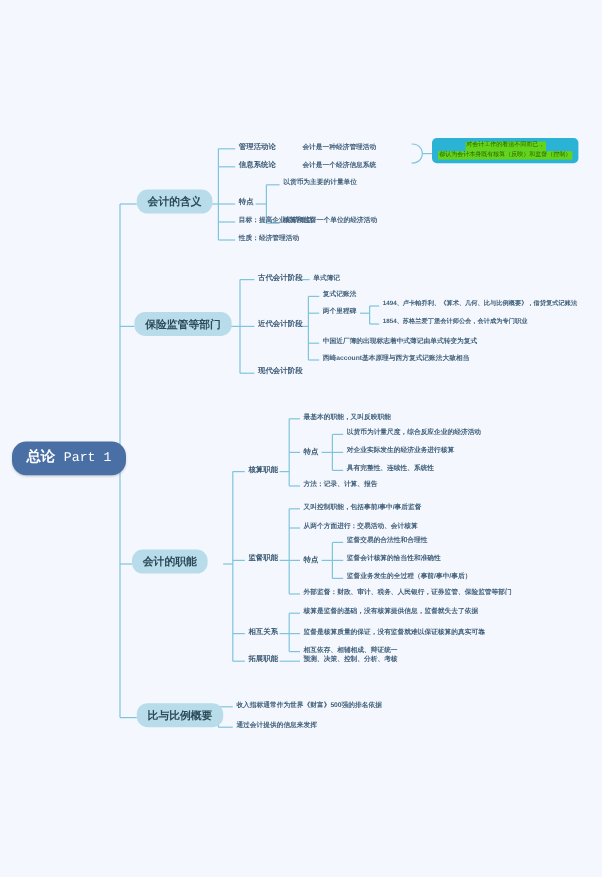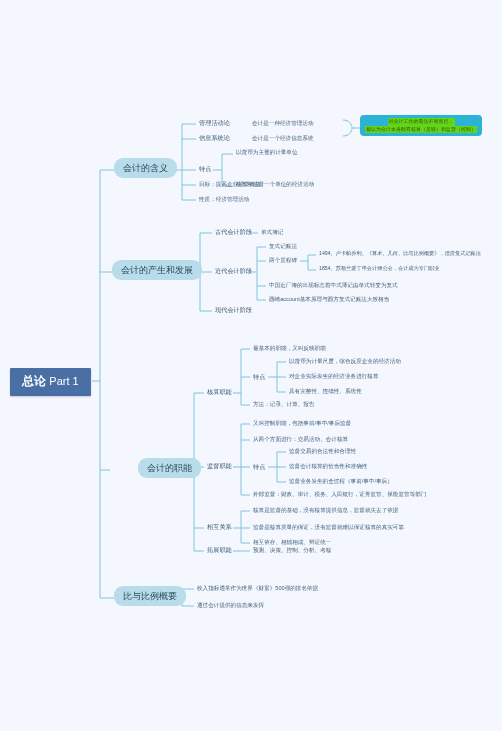--- a/index.html
+++ b/index.html
@@ -17,30 +17,32 @@
   svg.links {
     position: absolute; left: 0; top: 0;
     width: 502px; height: 731px;
     pointer-events: none;
   }
   .node {
     position: absolute;
     box-sizing: border-box;
     white-space: nowrap;
     line-height: 1.15;
+    font-weight: bold;
   }
   
   .root {
     background: #4a6fa5;
     color: #ffffff;
-    border-radius: 1px;
+    border-radius: 12px;
     padding: 7px 12px;
     font-size: 12px;
     font-weight: bold;
     box-shadow: 0 1px 2px rgba(0,0,0,0.18);
+    font-family: Liberation Mono, monospace;
   }
   .root .part { font-weight: normal; font-size: 11px; }
   
   .lvl1 {
     background: #b8dcea;
     color: #2c4a58;
     border-radius: 9px;
     padding: 5px 9px;
     font-size: 9px;
   }
@@ -198,37 +200,37 @@
   <div class="node lvl3" style="left:234px; top:180px;">核算和监督一个单位的经济活动</div>
 
   <div class="node lvl3" style="left:197px; top:180px;">目标：提高企业经济效益</div>
   <div class="node lvl3" style="left:197px; top:195px;">性质：经济管理活动</div>
 
   <div class="note" style="position:absolute; left:360px; top:115px; width:112px;">
     <span>对会计工作的看法不同而已，</span><br>
     <span>都认为会计本身既有核算（反映）和监督（控制）</span>
   </div>
 
-  <div class="node lvl1" style="left:112px; top:260px;">会计的产生和发展</div>
+  <div class="node lvl1" style="left:112px; top:260px;">保险监管等部门</div>
 
   <div class="node lvl2" style="left:213px; top:227px;">古代会计阶段</div>
   <div class="node lvl3" style="left:259px; top:228px;">单式簿记</div>
 
   <div class="node lvl2" style="left:213px; top:266px;">近代会计阶段</div>
   <div class="node lvl3" style="left:267px; top:242px;">复式记账法</div>
   <div class="node lvl3" style="left:267px; top:256px;">两个里程碑</div>
   <div class="node lvl3" style="left:267px; top:281px;">中国近厂簿的出现标志着中式薄记由单式转变为复式</div>
   <div class="node lvl3" style="left:267px; top:295px;">西崎account基本原理与西方复式记账法大致相当</div>
 
   <div class="node lvl4" style="left:317px; top:250px;">1494、卢卡帕乔利、《算术、几何、比与比例概要》，借贷复式记账法</div>
   <div class="node lvl4" style="left:317px; top:265px;">1854、苏格兰爱丁堡会计师公会，会计成为专门职业</div>
 
   <div class="node lvl2" style="left:213px; top:305px;">现代会计阶段</div>
 
-  <div class="node lvl1" style="left:110px; top:458px;margin-left:28px;">会计的职能</div>
+  <div class="node lvl1" style="left:110px; top:458px;">会计的职能</div>
 
   <div class="node lvl2" style="left:205px; top:387px;">核算职能</div>
   <div class="node lvl3" style="left:251px; top:344px;">最基本的职能，又叫反映职能</div>
   <div class="node lvl2" style="left:251px; top:372px;">特点</div>
   <div class="node lvl3" style="left:287px; top:357px;">以货币为计量尺度，综合反应企业的经济活动</div>
   <div class="node lvl3" style="left:287px; top:372px;">对企业实际发生的经济业务进行核算</div>
   <div class="node lvl3" style="left:287px; top:387px;">具有完整性、连续性、系统性</div>
   <div class="node lvl3" style="left:251px; top:400px;">方法：记录、计算、报告</div>
 
   <div class="node lvl2" style="left:205px; top:461px;">监督职能</div>

